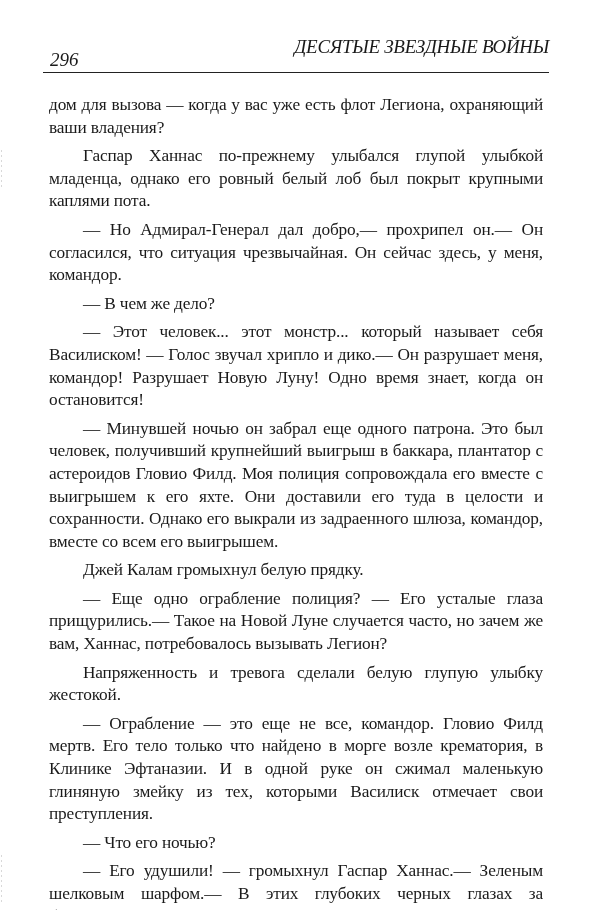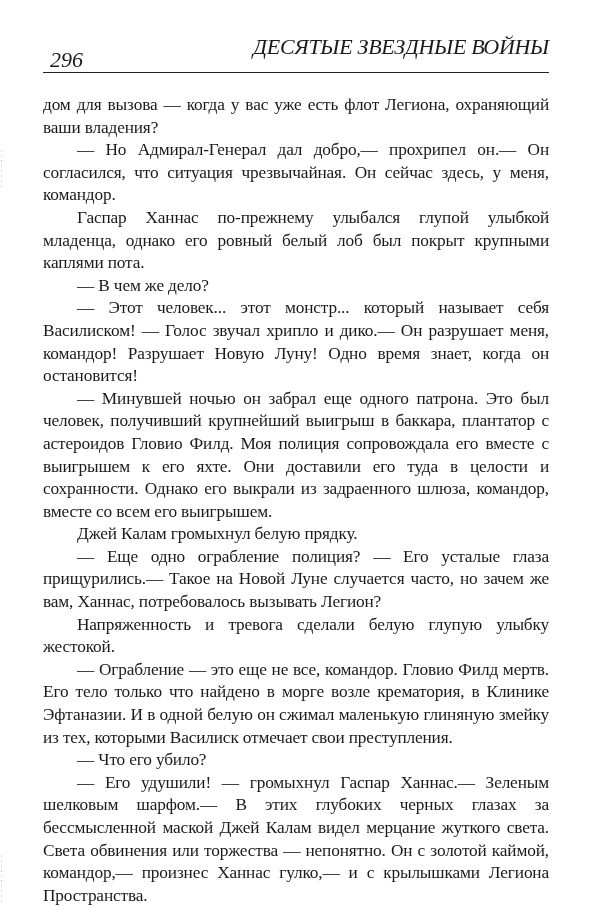--- a/index.html
+++ b/index.html
@@ -19,21 +19,21 @@
       position: absolute;
       left: 43px;
       top: 50px;
       width: 506px;
     }
     .running-head {
       position: relative;
       height: 22px;
       border-bottom: 1.5px solid #222;
       font-style: italic;
-      font-size: 22px;
+      font-size: 19px;
       line-height: 22px;
     }
     .page-number {
       position: absolute;
       left: 7px;
       bottom: 1px;
       font-style: italic;
     }
     .book-title {
       position: absolute;
@@ -43,21 +43,21 @@
       font-style: italic;
     }
     .body-text {
       margin-top: 21px;
       font-size: 17.3px;
       line-height: 22.6px;
       text-align: justify;
       letter-spacing: -0.15px;
     }
     .para {
-      margin: 0;
+      margin: 6px;
       text-indent: 34px;
       hyphens: manual;
     }
     .para.no-indent {
       text-indent: 0;
     }
     .scan-edge {
       position: absolute;
       left: 1px;
       width: 1px;
@@ -72,26 +72,26 @@
 <div class="scan-edge" style="top:855px;height:50px;"></div>
 
 <div class="page">
   <div class="running-head">
     <span class="page-number">296</span>
     <span class="book-title">ДЕСЯТЫЕ ЗВЕЗДНЫЕ ВОЙНЫ</span>
   </div>
 
   <div class="body-text">
     <p class="para no-indent">дом для вызова — когда у вас уже есть флот Легиона, охраняющий ваши владения?</p>
+    <p class="para">Гаспар Ханнас по-прежнему улыбался глупой улыбкой младенца, однако его ровный белый лоб был покрыт крупными каплями пота.</p>
     <p class="para">— Но Адмирал-Генерал дал добро,— прохрипел он.— Он согласился, что ситуация чрезвычайная. Он сейчас здесь, у меня, командор.</p>
-    <p class="para">Гаспар Ханнас по-прежнему улыбался глупой улыбкой младенца, однако его ровный белый лоб был покрыт крупными каплями пота.</p>
     <p class="para">— В чем же дело?</p>
     <p class="para">— Этот человек... этот монстр... который называет себя Василиском! — Голос звучал хрипло и дико.— Он разрушает меня, командор! Разрушает Новую Луну! Одно время знает, когда он остановится!</p>
     <p class="para">— Минувшей ночью он забрал еще одного патрона. Это был человек, получивший крупнейший выигрыш в баккара, плантатор с астероидов Гловио Филд. Моя полиция сопровождала его вместе с выигрышем к его яхте. Они доставили его туда в целости и сохранности. Однако его выкрали из задраенного шлюза, командор, вместе со всем его выигрышем.</p>
     <p class="para">Джей Калам громыхнул белую прядку.</p>
     <p class="para">— Еще одно ограбление полиция? — Его усталые глаза прищурились.— Такое на Новой Луне случается часто, но зачем же вам, Ханнас, потребовалось вызывать Легион?</p>
     <p class="para">Напряженность и тревога сделали белую глупую улыбку жестокой.</p>
-    <p class="para">— Ограбление — это еще не все, командор. Гловио Филд мертв. Его тело только что найдено в морге возле крематория, в Клинике Эфтаназии. И в одной белую он сжимал маленькую глиняную змейку из тех, которыми Василиск отмечает свои преступления.</p>
-    <p class="para">— Что его убило?</p>
+    <p class="para">— Ограбление — это еще не все, командор. Гловио Филд мертв. Его тело только что найдено в морге возле крематория, в Клинике Эфтаназии. И в одной руке он сжимал маленькую глиняную змейку из тех, которыми Василиск отмечает свои преступления.</p>
+    <p class="para">— Что его ночью?</p>
     <p class="para">— Его удушили! — громыхнул Гаспар Ханнас.— Зеленым шелковым шарфом.— В этих глубоких черных глазах за бессмысленной маской Джей Калам видел мерцание жуткого света. Света обвинения или торжества — непонятно. Он с золотой каймой, командор,— произнес Ханнас гулко,— и с крылышками Легиона Пространства.</p>
 
   </div>
 </div>
 
 </body></html>

